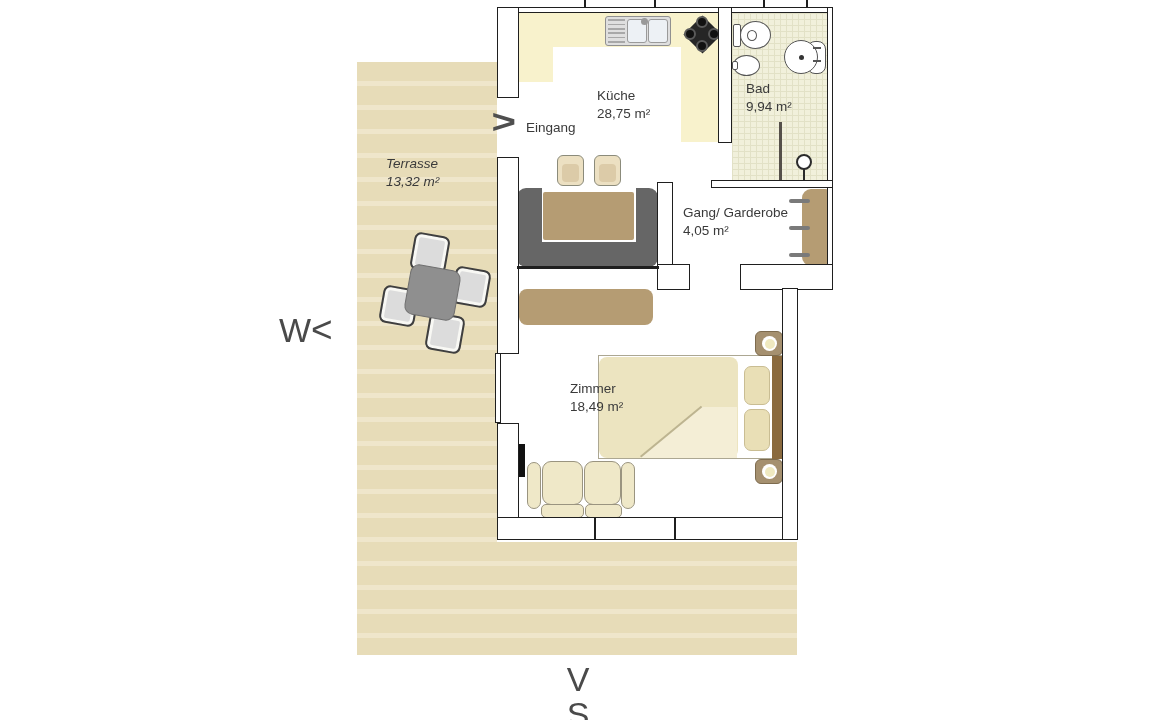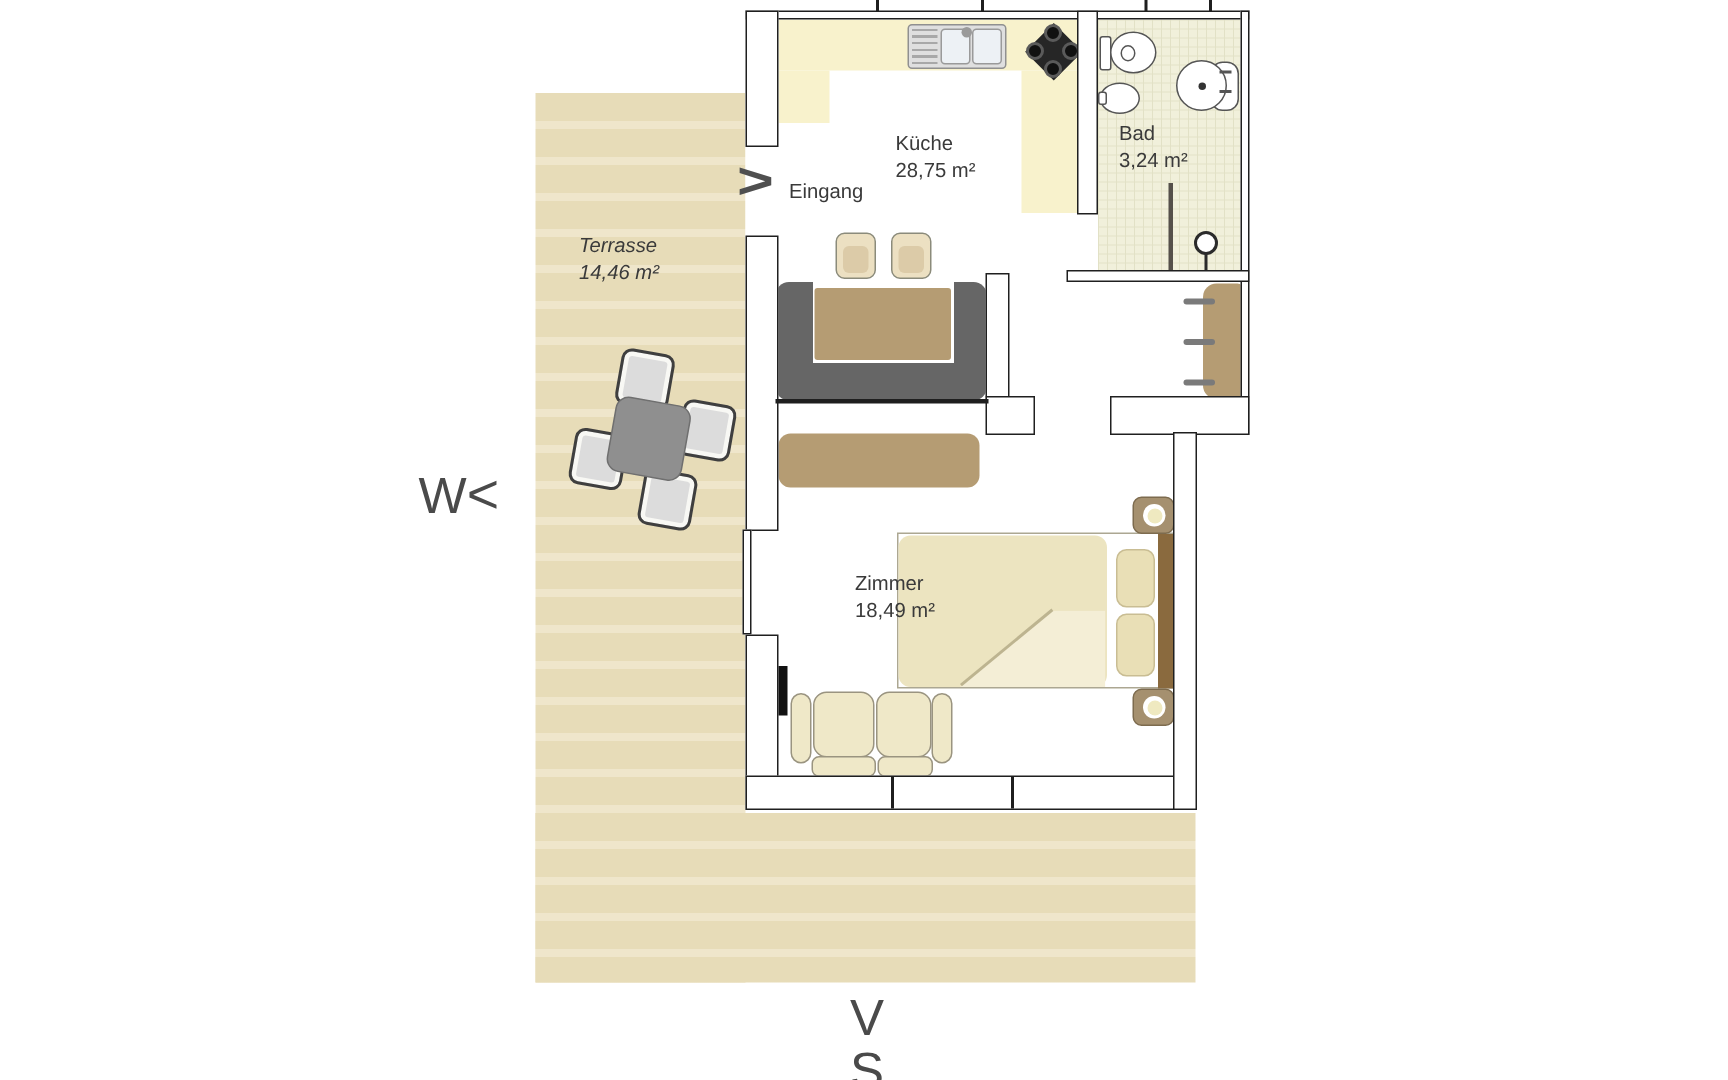--- a/index.html
+++ b/index.html
@@ -135,29 +135,33 @@
 
   <div class="wall" style="left:718px;top:7px;width:14px;height:136px;"></div>
   <div class="wall" style="left:711px;top:180px;width:122px;height:8px;border-width:1px;"></div>
 
   <div class="wall" style="left:657px;top:182px;width:16px;height:84px;border-width:1px;"></div>
   <div class="wall" style="left:657px;top:264px;width:33px;height:26px;"></div>
   <div class="blk" style="left:517px;top:266px;width:142px;height:3px;"></div>
 
   <div class="room-label" style="left:386px;top:155px;font-style:italic;">
     <span>Terrasse</span>
-    <span>14,46 m²</span>
+    <span>13,32 m²</span>
   </div>
   <div class="room-label" style="left:597px;top:87px;">
     <span>Küche</span>
     <span>28,75 m²</span>
   </div>
   <div class="room-label" style="left:746px;top:80px;">
     <span>Bad</span>
-    <span>3,24 m²</span>
+    <span>9,94 m²</span>
+  </div>
+  <div class="room-label" style="left:683px;top:204px;">
+    <span>Gang/ Garderobe</span>
+    <span>4,05 m²</span>
   </div>
   <div class="room-label" style="left:570px;top:380px;">
     <span>Zimmer</span>
     <span>18,49 m²</span>
   </div>
 
   <div class="abs" style="left:492px;top:101px;font-size:40px;line-height:40px;font-weight:700;color:#4f4f4f;transform:scale(1.05,0.85);">&gt;</div>
   <div class="abs" style="left:526px;top:120px;font-size:13.5px;color:#3a3a3a;">Eingang</div>
 
   <div class="compass" style="left:279px;top:312px;font-size:34px;line-height:36px;">

